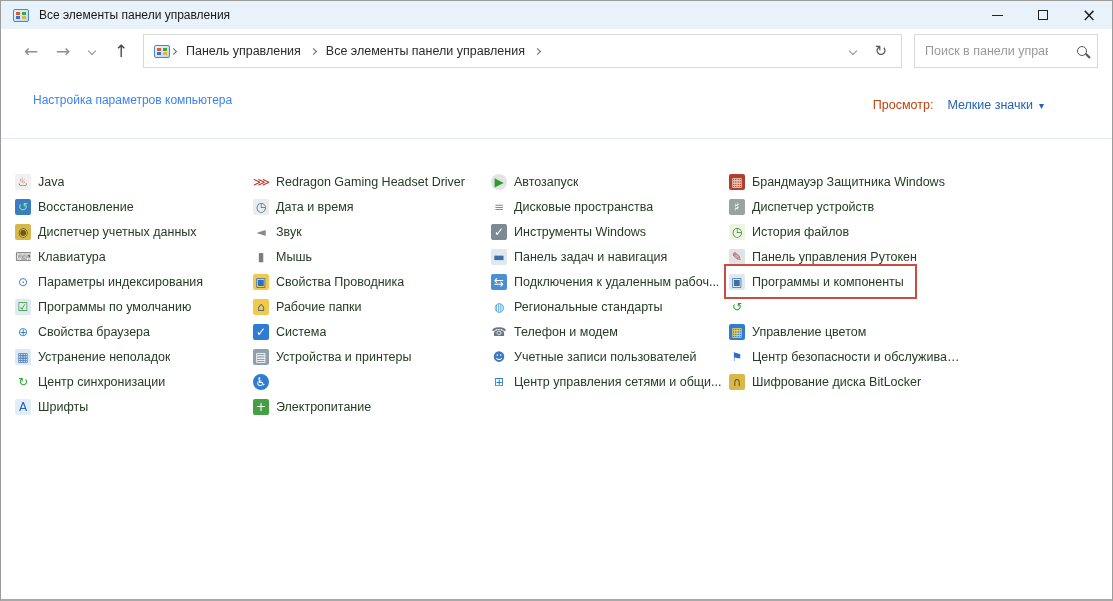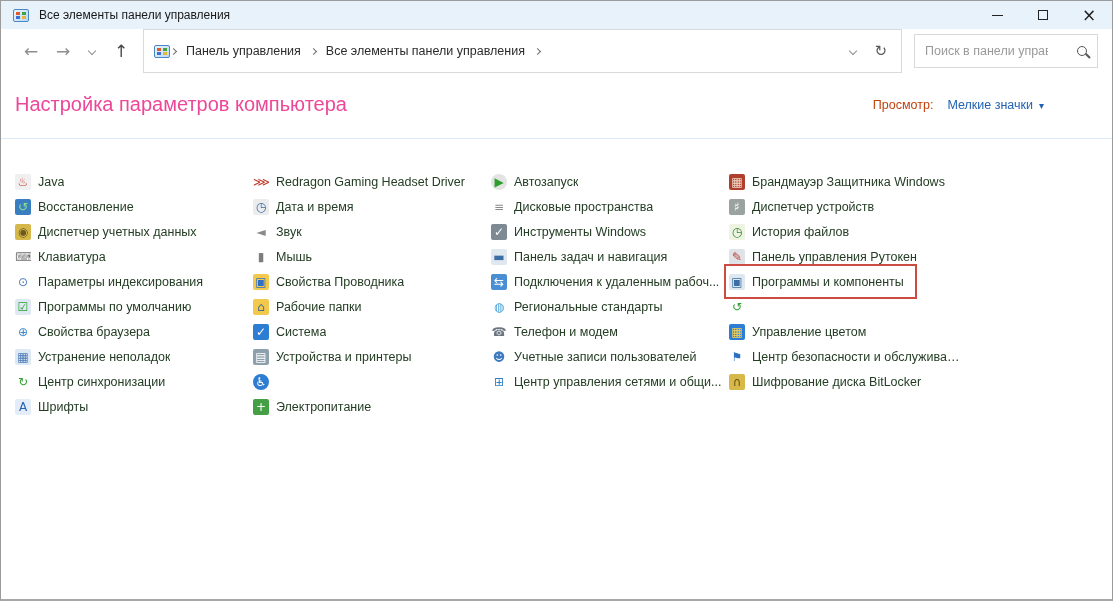--- a/index.html
+++ b/index.html
@@ -30,40 +30,40 @@
   .navbar{ height:44px; display:flex; align-items:center; padding:0 14px; flex:0 0 auto; background:#fff; }
   .nav-btn{ width:32px; text-align:center; font-size:17px; color:#8f8f8f;
     font-family:"DejaVu Sans",sans-serif; }
   .nav-btn.up{ color:#4a4a4a; }
   .chev{ display:inline-block; width:6px; height:6px; border-right:1.4px solid #8f8f8f;
     border-bottom:1.4px solid #8f8f8f; }
   .chev.down{ transform:rotate(45deg); margin-bottom:2px; }
   .chev.right{ transform:rotate(-45deg); border-color:#6e6e6e; width:5px; height:5px; }
   .nav-chev-btn{ width:26px; text-align:center; }
 
-  .address-bar{ flex:1 1 auto; height:44px; border:1px solid #d9d9d9; margin-left:6px;
+  .address-bar{ flex:1 1 auto; height:34px; border:1px solid #d9d9d9; margin-left:6px;
     display:flex; align-items:center; padding:0 8px 0 10px; background:#fff; }
   .crumb{ font-size:12.5px; color:#2b2b2b; padding:0 9px; white-space:nowrap; }
   .crumb-sep{ padding:0 1px; display:flex; align-items:center; }
   .addr-tools{ margin-left:auto; display:flex; align-items:center; gap:18px; padding-right:6px; }
   .refresh-glyph{ font-size:15px; color:#5a5a5a; font-family:"DejaVu Sans",sans-serif; }
 
   .search-box{ width:184px; height:34px; border:1px solid #d9d9d9; margin-left:12px;
     display:flex; align-items:center; padding:16px 10px; background:#fff;gap:23px; }
   .search-box input{ border:none; outline:none; flex:1 1 auto; min-width:0;
     font-size:12.5px; color:#333; font-family:"Liberation Sans",sans-serif; }
   .search-box input::placeholder{ color:#9a9a9a; }
   .mag{ width:10px; height:10px; border:1.6px solid #555; border-radius:50%; position:relative;
     flex:0 0 auto; margin-left:6px; }
   .mag::after{ content:""; position:absolute; width:6px; height:1.6px; background:#555;
     transform:rotate(45deg); right:-5px; bottom:-2px; }
 
   
   .header{ position:relative; height:66px; flex:0 0 auto; border-bottom:1px solid #dcebf7; }
-  .page-title{ position:absolute; left:14px; top:20px; font-size:20px; color:#ec4899; }
+  .page-title{ position:absolute; left:32px; top:20px; font-size:12px; color:#3b82f6; }
   .view-group{ position:absolute; right:68px; top:25px; display:flex; align-items:center;
     font-size:12.5px; }
   .view-label{ color:#c2410c; margin-right:14px; }
   .view-value{ color:#2262b4; }
   .view-caret{ color:#2262b4; font-size:10px; margin-left:6px; font-family:"DejaVu Sans",sans-serif; }
 
   
   .items-area{ flex:1 1 auto; display:flex; padding:30px 0 0 14px; align-items:flex-start; }
   .item-col{ width:238px; flex:0 0 auto; }
   .item{ height:25px; display:flex; align-items:center; width:max-content; max-width:236px; cursor:default; }

